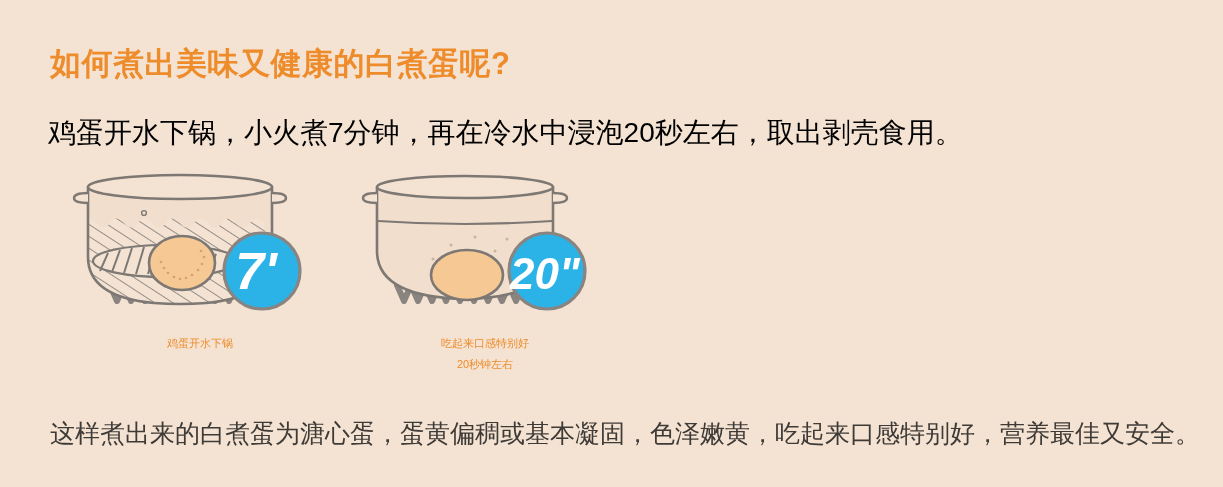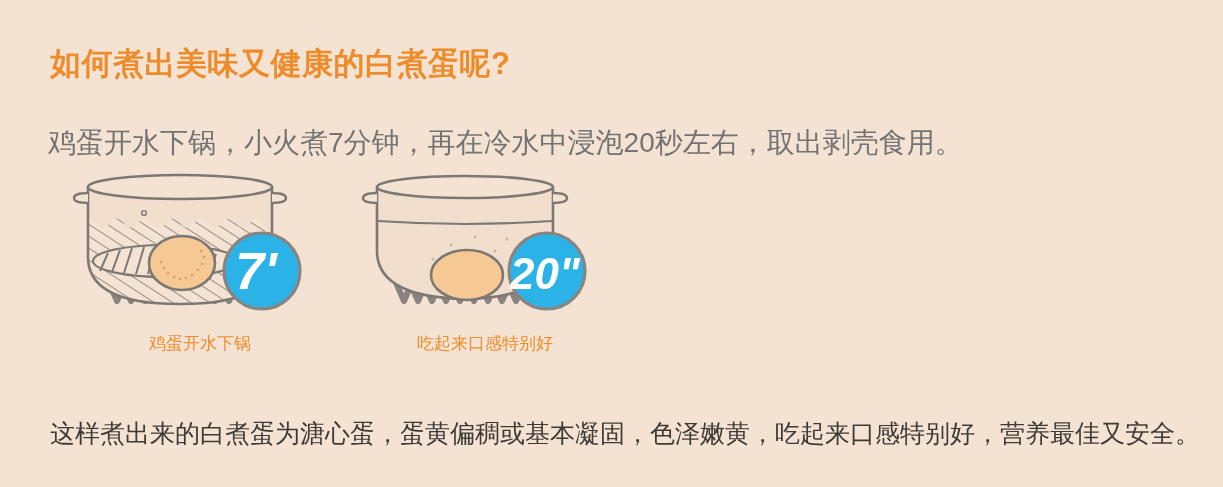--- a/index.html
+++ b/index.html
@@ -30,23 +30,23 @@
     font-weight: bold;
     color: #EE8C2B;
     letter-spacing: 0.5px;
     white-space: nowrap;
   }
 
   
   .lead {
     position: absolute;
     left: 48px;
-    top: 124px;
+    top: 114px;
     font-size: 28px;
-    color: #737373;
+    color: #000000;
     white-space: nowrap;
     letter-spacing: 0px;
   }
 
   
   .steps {
     position: absolute;
     left: 0;
     top: 165px;
     width: 1223px;
@@ -69,21 +69,21 @@
     height: 150px;
   }
 
   .caption {
     position: absolute;
     top: 168px;
     left: 0;
     width: 260px;
     text-align: center;
     color: #EE8C2B;
-    font-size: 17px;
+    font-size: 11px;
     line-height: 21px;
   }
   .caption .ln { display: block; white-space: nowrap; }
 
   
   .footer-text {
     position: absolute;
     left: 50px;
     top: 417px;
     font-size: 25px;
@@ -221,20 +221,21 @@
 
           <g>
             <circle cx="192" cy="106" r="38" fill="#2BB3E8" stroke="#8A8480" stroke-width="3.2"></circle>
             <text x="190" y="124" font-family="'Liberation Sans', sans-serif" font-size="44" font-weight="bold" font-style="italic" fill="#FFFFFF" text-anchor="middle">20"</text>
           </g>
         </svg>
       </div>
 
       <div class="caption">
         <span class="ln">吃起来口感特别好</span>
+        <span class="ln">20秒钟左右</span>
       </div>
     </div>
 
   </div>
 
   <div class="footer-text">这样煮出来的白煮蛋为溏心蛋，蛋黄偏稠或基本凝固，色泽嫩黄，吃起来口感特别好，营养最佳又安全。</div>
 
 </div>
 
 </body></html>

